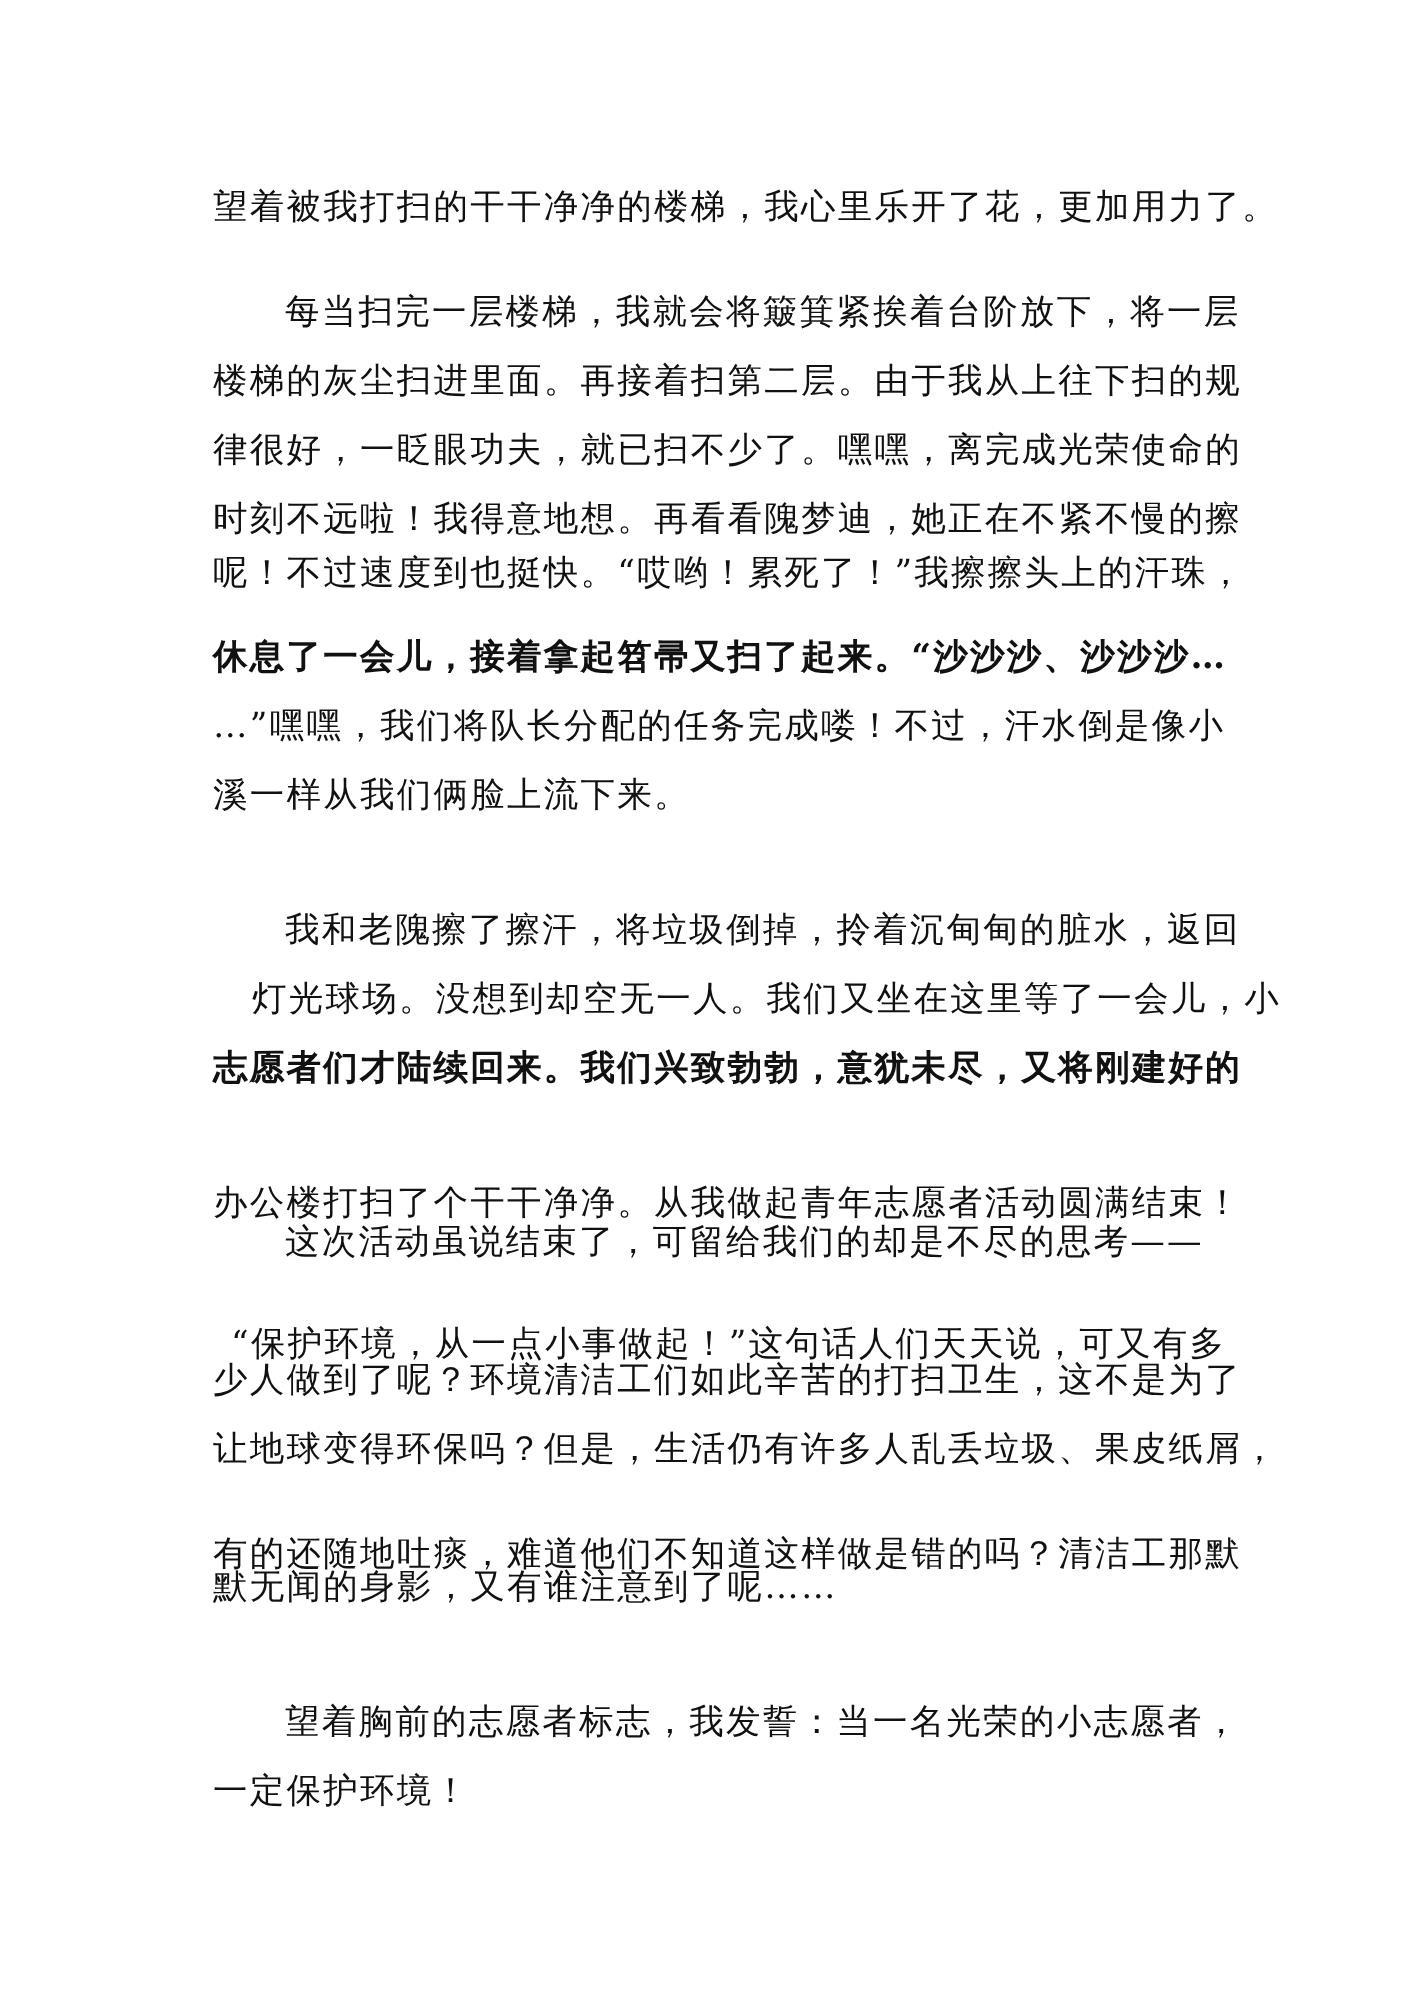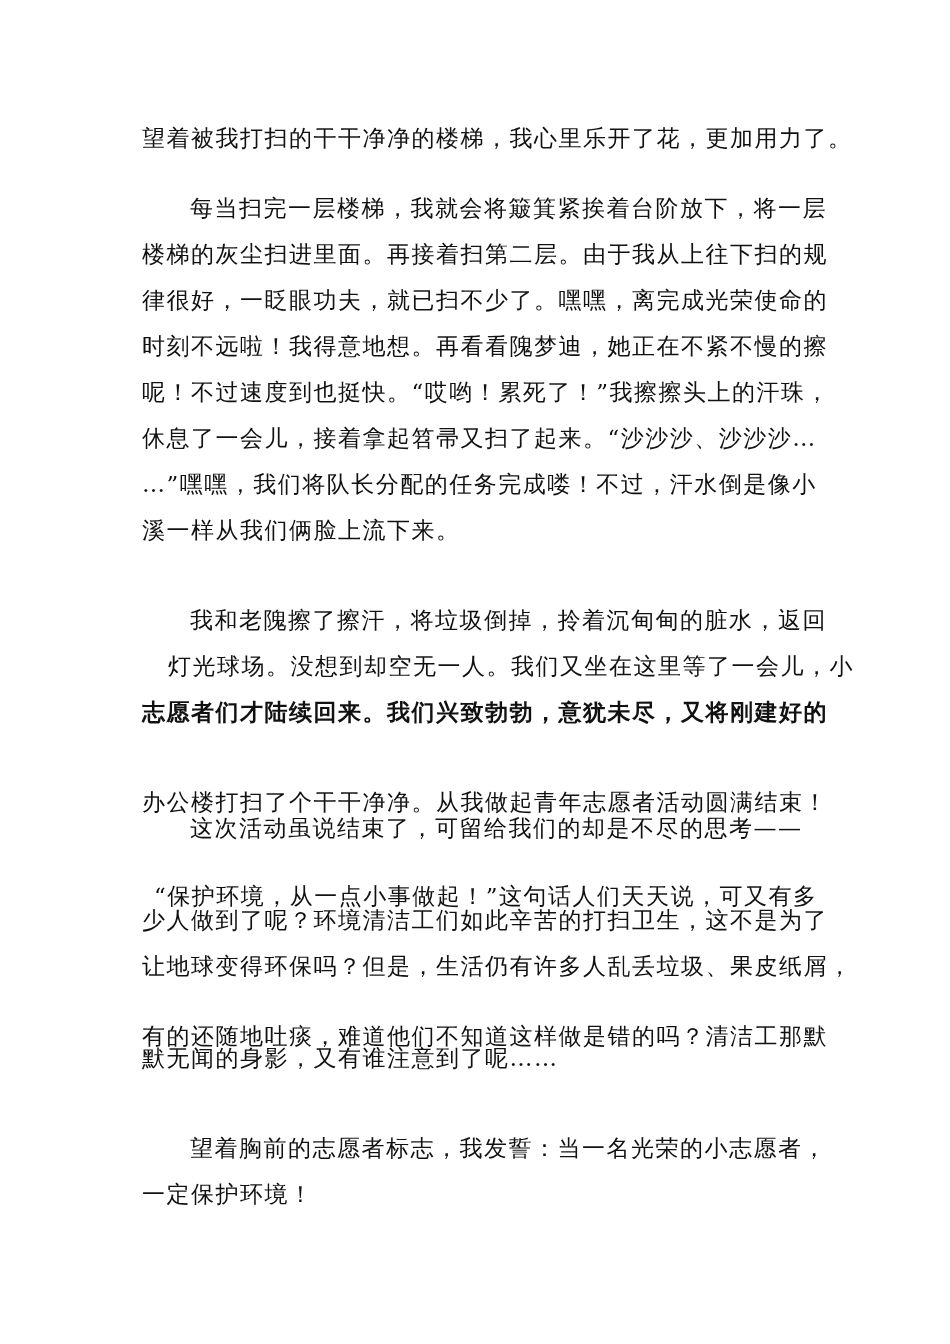--- a/index.html
+++ b/index.html
@@ -24,22 +24,22 @@
 
   <div>
     <div class="line" style="top:124px;">望着被我打扫的干干净净的楼梯，我心里乐开了花，更加用力了。</div>
   </div>
 
   <div>
     <div class="line indent" style="top:194px;">每当扫完一层楼梯，我就会将簸箕紧挨着台阶放下，将一层</div>
     <div class="line" style="top:240px;">楼梯的灰尘扫进里面。再接着扫第二层。由于我从上往下扫的规</div>
     <div class="line" style="top:286px;">律很好，一眨眼功夫，就已扫不少了。嘿嘿，离完成光荣使命的</div>
     <div class="line" style="top:332px;">时刻不远啦！我得意地想。再看看隗梦迪，她正在不紧不慢的擦</div>
-    <div class="line" style="top:378px;">呢！不过速度到也挺快。“哎哟！累死了！”我擦擦头上的汗珠，</div>
-    <div class="line" style="top:424px;">休息了一会儿，接着拿起笤帚又扫了起来。“沙沙沙、沙沙沙…</div>
+    <div class="line" style="top:368px;">呢！不过速度到也挺快。“哎哟！累死了！”我擦擦头上的汗珠，</div>
+    <div class="line" style="top:424px;font-weight:bold;">休息了一会儿，接着拿起笤帚又扫了起来。“沙沙沙、沙沙沙…</div>
     <div class="line" style="top:470px;">…”嘿嘿，我们将队长分配的任务完成喽！不过，汗水倒是像小</div>
     <div class="line" style="top:516px;">溪一样从我们俩脸上流下来。</div>
   </div>
 
   <div>
     <div class="line indent" style="top:606px;">我和老隗擦了擦汗，将垃圾倒掉，拎着沉甸甸的脏水，返回</div>
     <div class="line" style="top:652px;margin-left:26px;">灯光球场。没想到却空无一人。我们又坐在这里等了一会儿，小</div>
     <div class="line" style="top:698px;font-weight:bold;">志愿者们才陆续回来。我们兴致勃勃，意犹未尽，又将刚建好的</div>
     <div class="line" style="top:788px;">办公楼打扫了个干干净净。从我做起青年志愿者活动圆满结束！</div>
   </div>

